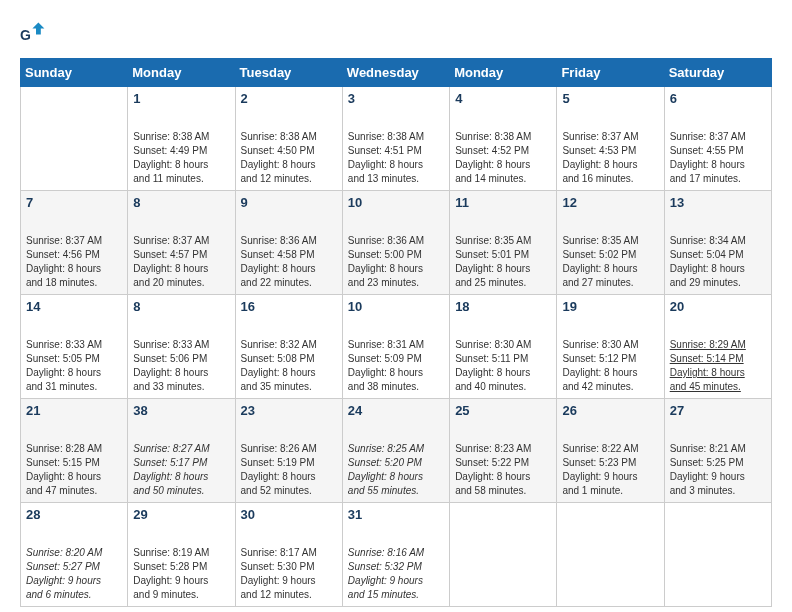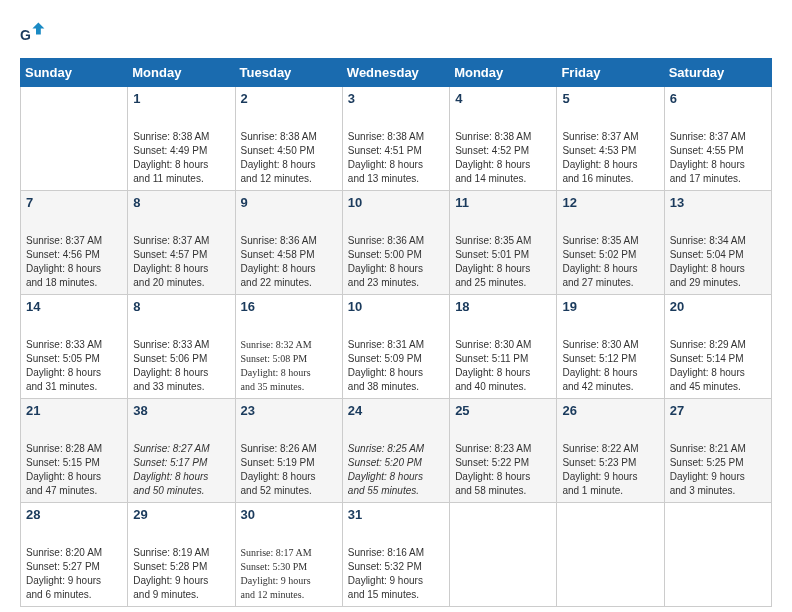--- a/index.html
+++ b/index.html
@@ -229,21 +229,21 @@
         </td>
         <td>
           <span class="day-number">8</span>
           <div class="day-info" style="white-space: pre-line;">Sunrise: 8:33 AM
 Sunset: 5:06 PM
 Daylight: 8 hours
 and 33 minutes.</div>
         </td>
         <td>
           <span class="day-number">16</span>
-          <div class="day-info" style="white-space: pre-line; font-family: Liberation Serif, serif;">Sunrise: 8:32 AM
+          <div class="day-info" style="white-space: pre-line;">Sunrise: 8:32 AM
 Sunset: 5:08 PM
 Daylight: 8 hours
 and 35 minutes.</div>
         </td>
         <td>
           <span class="day-number">10</span>
           <div class="day-info" style="white-space: pre-line;">Sunrise: 8:31 AM
 Sunset: 5:09 PM
 Daylight: 8 hours
 and 38 minutes.</div>
@@ -257,21 +257,21 @@
         </td>
         <td>
           <span class="day-number">19</span>
           <div class="day-info" style="white-space: pre-line;">Sunrise: 8:30 AM
 Sunset: 5:12 PM
 Daylight: 8 hours
 and 42 minutes.</div>
         </td>
         <td>
           <span class="day-number">20</span>
-          <div class="day-info" style="white-space: pre-line;">Sunrise: 8:29 AM
+          <div class="day-info" style="white-space: pre-line; text-decoration: underline;">Sunrise: 8:29 AM
 Sunset: 5:14 PM
 Daylight: 8 hours
 and 45 minutes.</div>
         </td>
       </tr>
       <tr>
         <td>
           <span class="day-number">21</span>
           <div class="day-info" style="white-space: pre-line;">Sunrise: 8:28 AM
 Sunset: 5:15 PM
@@ -317,42 +317,42 @@
           <span class="day-number">27</span>
           <div class="day-info" style="white-space: pre-line;">Sunrise: 8:21 AM
 Sunset: 5:25 PM
 Daylight: 9 hours
 and 3 minutes.</div>
         </td>
       </tr>
       <tr>
         <td>
           <span class="day-number">28</span>
-          <div class="day-info" style="white-space: pre-line;">Sunrise: 8:20 AM
+          <div class="day-info" style="white-space: pre-line; font-style: italic;">Sunrise: 8:20 AM
 Sunset: 5:27 PM
 Daylight: 9 hours
 and 6 minutes.</div>
         </td>
         <td>
           <span class="day-number">29</span>
           <div class="day-info" style="white-space: pre-line;">Sunrise: 8:19 AM
 Sunset: 5:28 PM
 Daylight: 9 hours
 and 9 minutes.</div>
         </td>
         <td>
           <span class="day-number">30</span>
-          <div class="day-info" style="white-space: pre-line; font-family: Liberation Serif, serif;">Sunrise: 8:17 AM
+          <div class="day-info" style="white-space: pre-line;">Sunrise: 8:17 AM
 Sunset: 5:30 PM
 Daylight: 9 hours
 and 12 minutes.</div>
         </td>
         <td>
           <span class="day-number">31</span>
-          <div class="day-info" style="white-space: pre-line;">Sunrise: 8:16 AM
+          <div class="day-info" style="white-space: pre-line; font-style: italic;">Sunrise: 8:16 AM
 Sunset: 5:32 PM
 Daylight: 9 hours
 and 15 minutes.</div>
         </td>
         <td class="empty-cell"></td>
         <td class="empty-cell"></td>
         <td class="empty-cell"></td>
       </tr>
     </tbody>
 </table>

